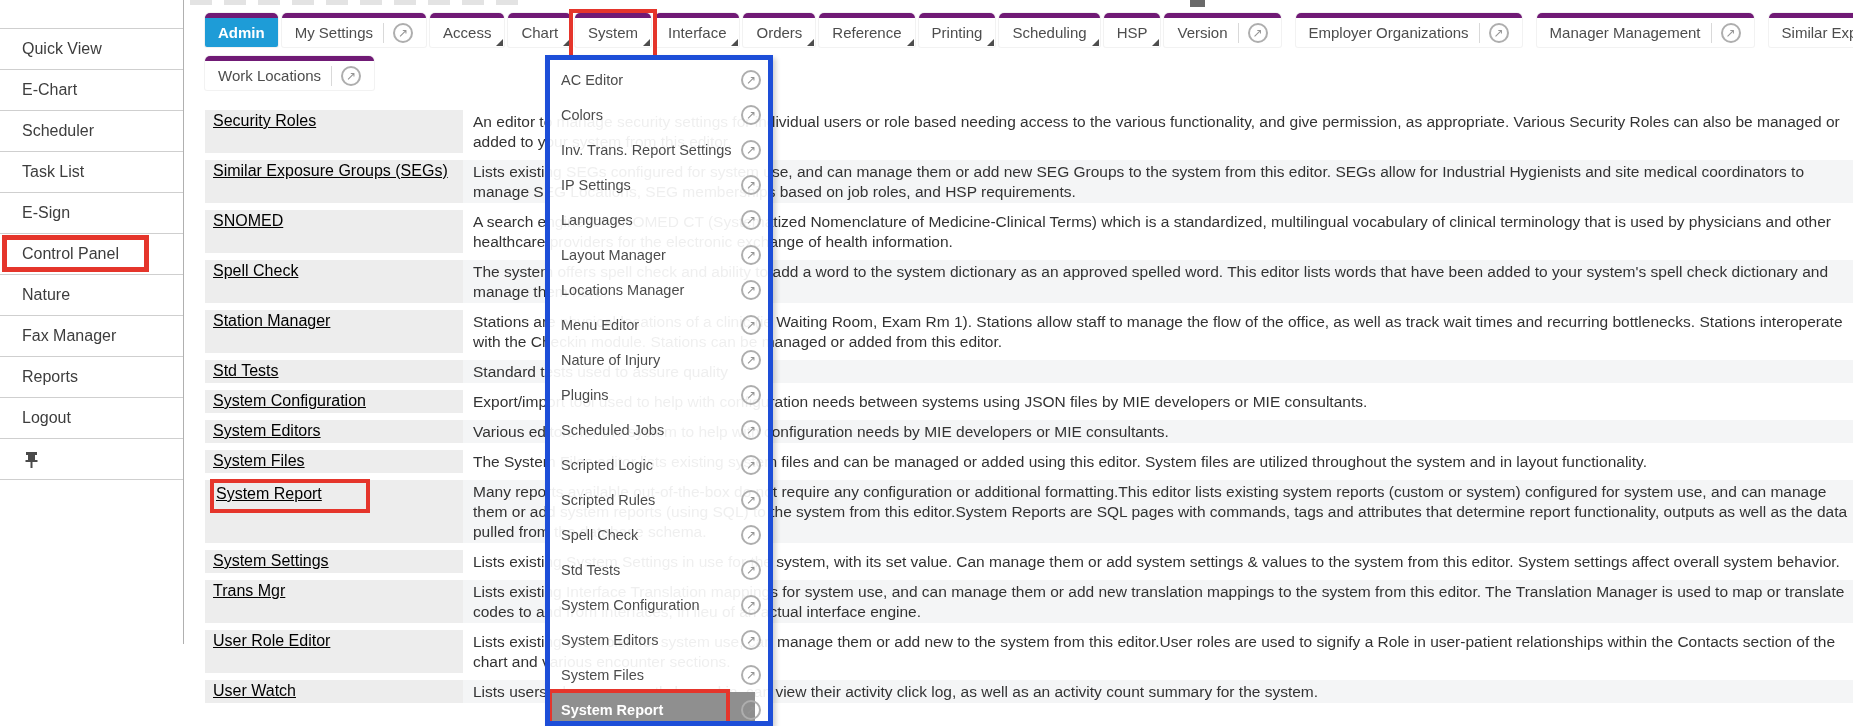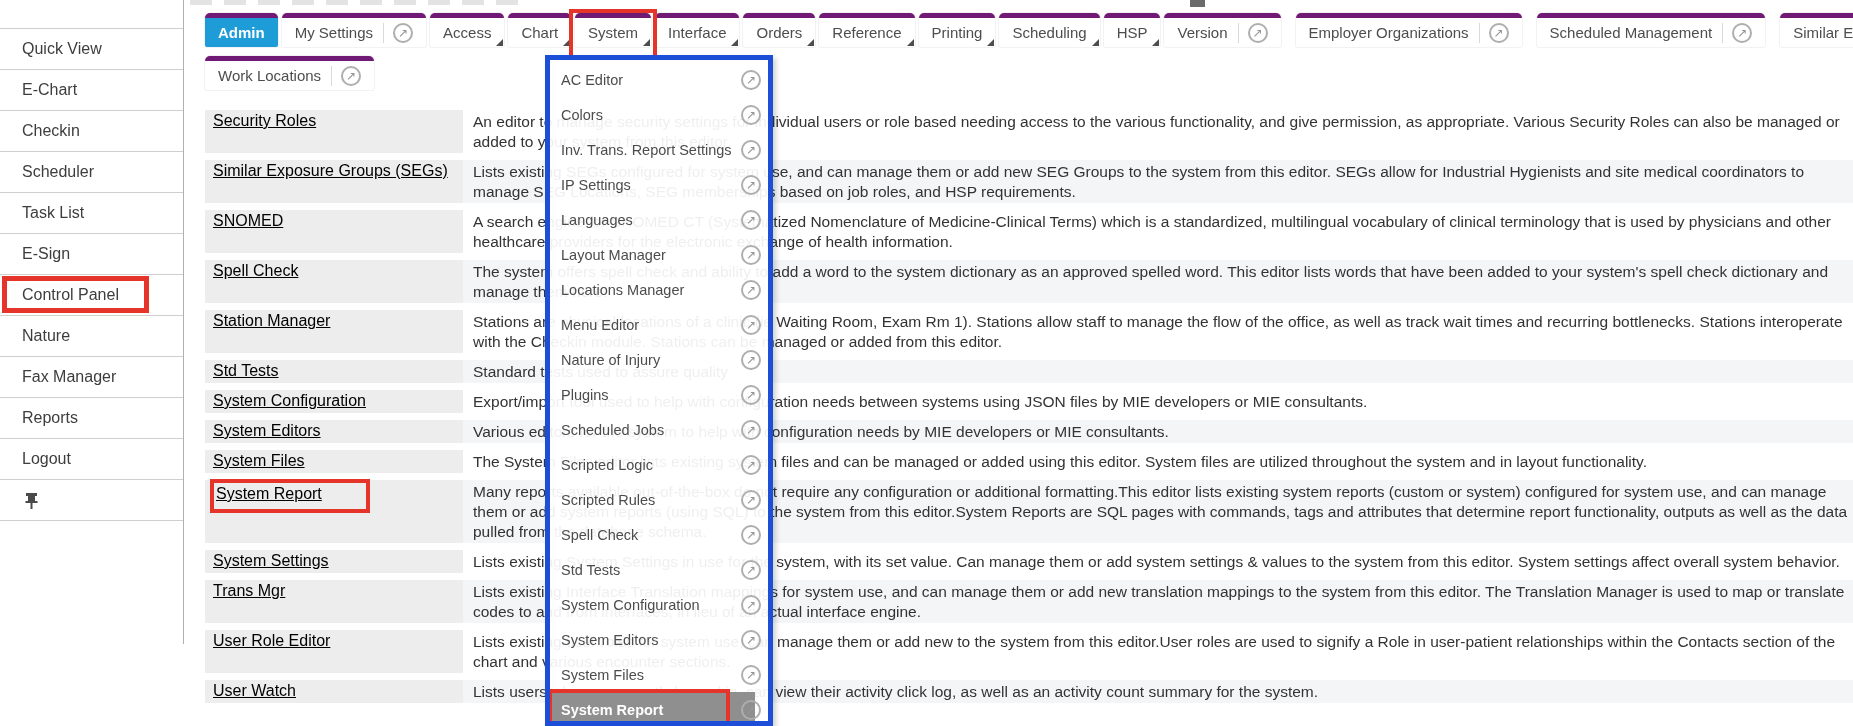--- a/index.html
+++ b/index.html
@@ -74,21 +74,20 @@
 
 <div class="frag frag-y1"></div>
 <div class="frag frag-y2"></div>
 <div class="frag frag-strip"></div>
 <div class="frag frag-dark"></div>
 
 <div class="sidebar">
   <div class="side-list">
     <div class="side-item">Quick View</div>
     <div class="side-item">E-Chart</div>
-    <div class="side-item">Checkin</div>
     <div class="side-item">Scheduler</div>
     <div class="side-item">Task List</div>
     <div class="side-item">E-Sign</div>
     <div class="side-item">
       <span>Control Panel</span>
       <div class="red-box-side"></div>
     </div>
     <div class="side-item">Nature</div>
     <div class="side-item">Fax Manager</div>
     <div class="side-item">Reports</div>
@@ -128,21 +127,21 @@
     <span>Version</span>
     <span class="sep"></span>
     <span class="ext">↗</span>
   </div>
   <div class="tab spaced">
     <span>Employer Organizations</span>
     <span class="sep"></span>
     <span class="ext">↗</span>
   </div>
   <div class="tab spaced">
-    <span>Scheduled Management</span>
+    <span>Manager Management</span>
     <span class="sep"></span>
     <span class="ext">↗</span>
   </div>
   <div class="tab spaced">
     <span>Similar Exposure Groups (SEGs)</span>
 
   </div>
 </div>
 
 <div class="tabs2">

